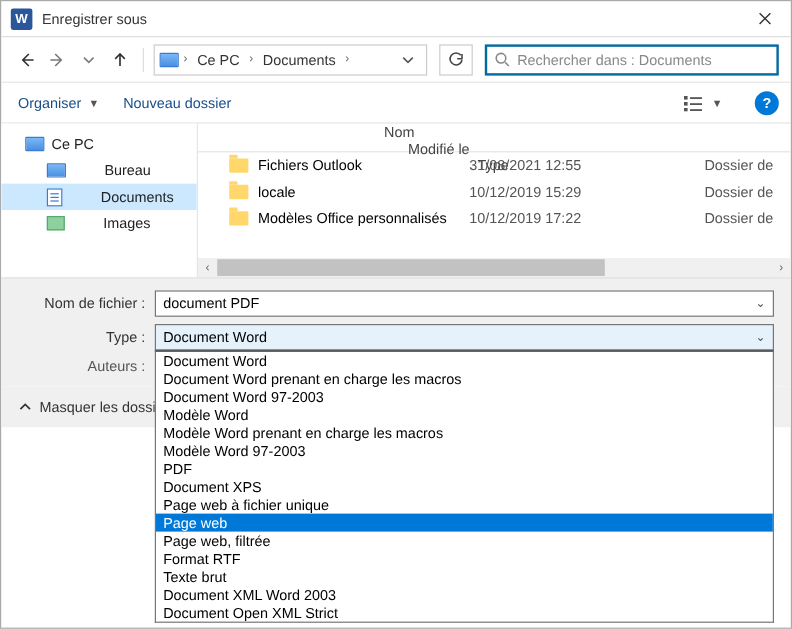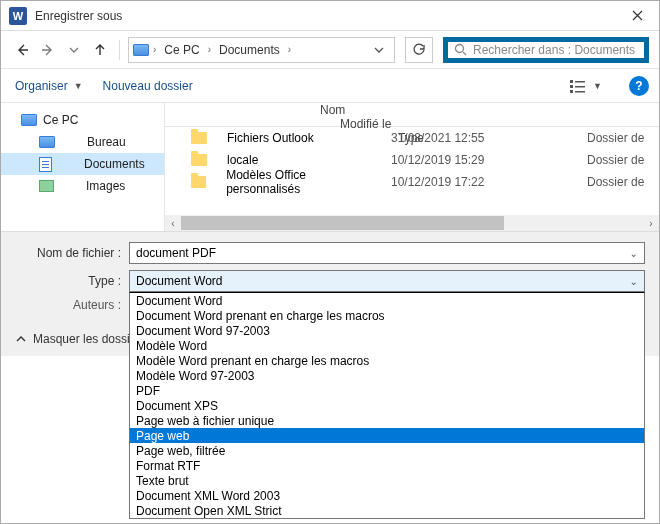--- a/index.html
+++ b/index.html
@@ -11,21 +11,21 @@
   .navbar { height: 38px; display: flex; align-items: center; padding: 0 10px; gap: 4px; border-bottom: 1px solid #e5e5e5; }
   .nav-btn { width: 22px; height: 22px; display: flex; align-items: center; justify-content: center; color: #7a7a7a; }
   .nav-btn.enabled { color: #333; }
   .nav-sep { width: 1px; height: 20px; background: #ddd; margin: 0 4px; }
   .breadcrumb { flex: 1; height: 26px; border: 1px solid #ccc; display: flex; align-items: center; padding: 0 4px; gap: 2px; margin-right: 6px; }
   .bc-icon { width: 16px; height: 16px; display: flex; align-items: center; justify-content: center; }
   .bc-chev { color: #666; font-size: 10px; padding: 0 2px; }
   .bc-item { padding: 0 4px; color: #333; }
   .bc-drop { margin-left: auto; color: #555; padding: 0 6px; }
   .refresh-btn { width: 28px; height: 26px; border: 1px solid #ccc; display: flex; align-items: center; justify-content: center; color: #444; margin-right: 6px; }
-  .search-box { width: 206px; height: 26px; border: 5px solid #0369a1; display: flex; align-items: center; padding: 0 6px; color: #888; gap: 6px; }
+  .search-box { width: 245px; height: 26px; border: 2px solid #0369a1; display: flex; align-items: center; padding: 0 6px; color: #888; gap: 6px; }
   .toolbar { height: 34px; display: flex; align-items: center; padding: 0 10px; gap: 12px; border-bottom: 1px solid #e5e5e5; }
   .tb-btn { display: flex; align-items: center; gap: 4px; color: #1a4e8a; padding: 2px 4px; }
   .tb-drop { font-size: 9px; color: #555; margin-left: 2px; }
   .tb-spacer { flex: 1; }
   .view-btn { display: flex; align-items: center; gap: 3px; color: #444; padding: 2px 6px; border:1px solid transparent; }
   .help-btn { width: 20px; height: 20px; border-radius: 50%; background: #0078d7; color: #fff; display: flex; align-items: center; justify-content: center; font-weight: bold; margin-left: 8px; }
   .explorer { display: flex; height: 128px; }
   .tree { width: 164px; border-right: 1px solid #e5e5e5; padding: 6px 0; overflow: hidden; background:#fff; }
   .tree-item { display: flex; align-items: center; height: 22px; padding-left: 20px; gap: 6px; color: #222; }
   .tree-item.child { padding-left: 38px; gap: 32px; }
@@ -38,21 +38,21 @@
   .img-icon { width: 15px; height: 12px; background: #8fd19e; border: 1px solid #5aa86c; position: relative; }
   .filepane { flex: 1; display: flex; flex-direction: column; position: relative; }
   .colheaders { display: flex; height: 24px; align-items: center; border-bottom: 1px solid #e5e5e5; color: #444; flex-direction: column; }
   .colheaders > div { padding: 0 8px; }
   .colcaret { width: 18px; }
   .col-name { flex: 1; min-width: 200px; display:flex; align-items:center; gap:6px;}
   .col-mod { width: 160px; }
   .col-type { width: 80px; margin-left: 36px; }
   .filerow { display: flex; height: 22px; align-items: center; }
   .filerow > div { padding: 0 8px; }
-  .filerow .col-name { display: flex; align-items: center; gap: 20px; }
+  .filerow .col-name { display: flex; align-items: center; gap: 8px; }
   .filerow .col-mod, .filerow .col-type { color: #555; }
   .hscroll { position:absolute; bottom:0; left:0; right:0; height:16px; background:#f0f0f0; display:flex; align-items:center; }
   .hscroll .lt, .hscroll .rt { width:16px; height:16px; display:flex;align-items:center;justify-content:center;color:#666;font-size:10px; background:#f0f0f0; }
   .hscroll .thumb { height:14px; background:#c2c2c2; width:70%; margin:0; }
   .hscroll .track { flex:1; display:flex; align-items:center; padding:0 0; }
   .form-area { padding: 10px 14px 10px 0; background:#f0f0f0; border-top:1px solid #ddd; }
   .form-row { display: flex; align-items: center; margin-bottom: 6px; }
   .form-label { width: 128px; text-align: right; padding-right: 8px; color: #333; }
   .form-input { flex: 1; height: 22px; border: 1px solid #777; padding: 0 6px; background: #fff; display:flex; align-items:center; }
   .form-input .drop-caret { margin-left:auto; color:#555; font-size:10px; }

